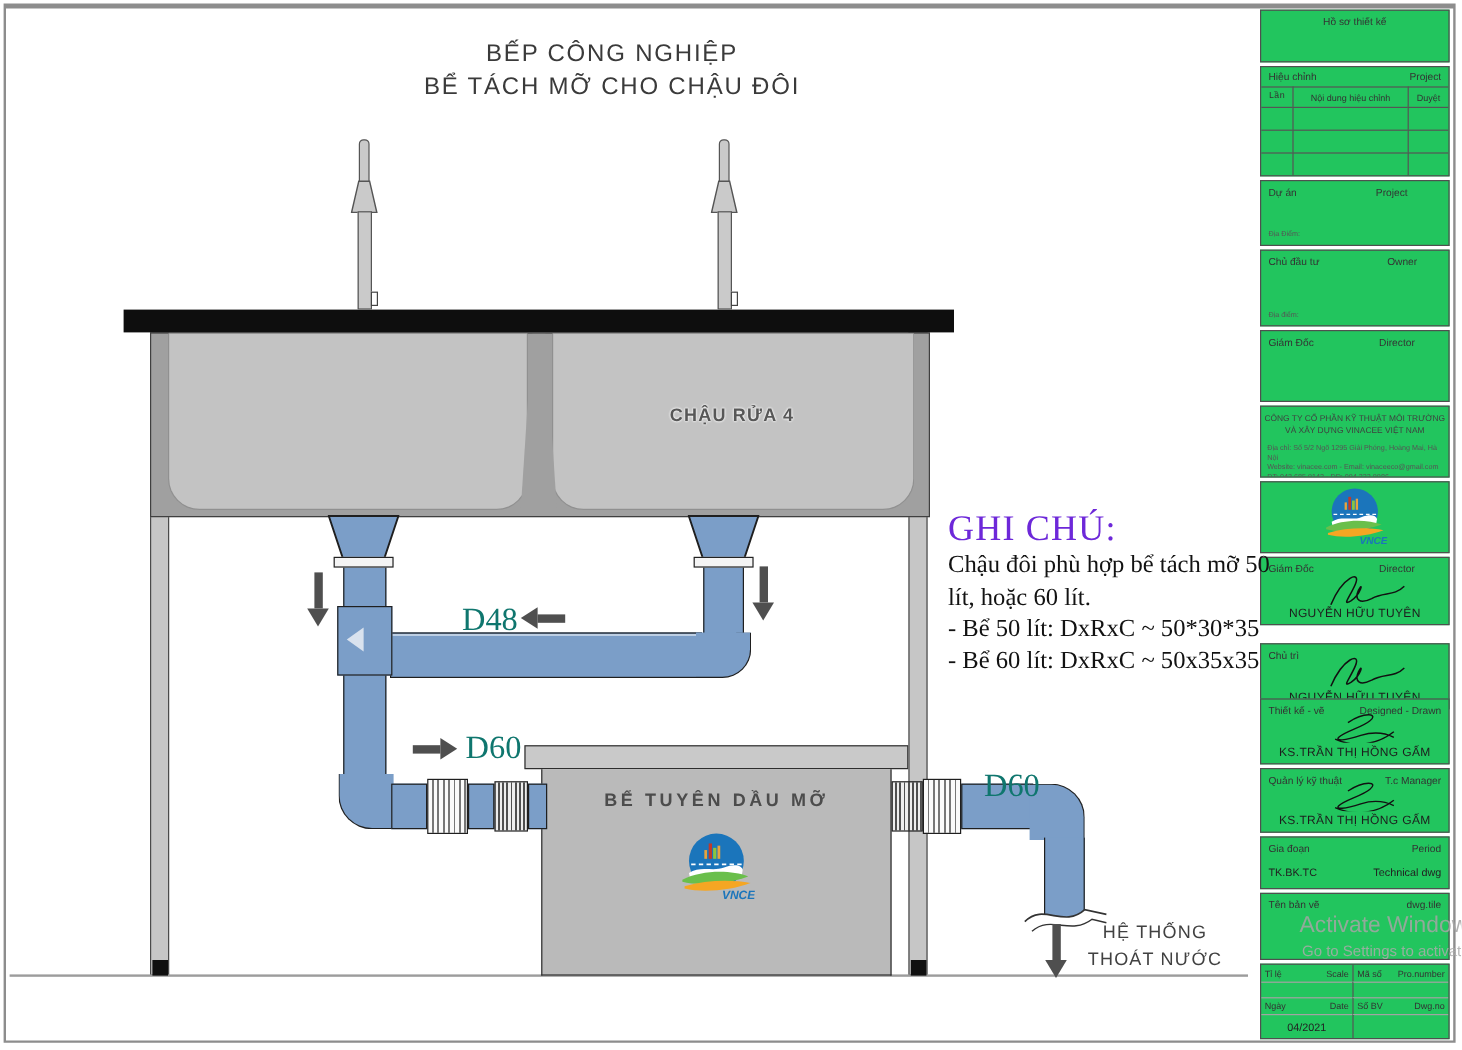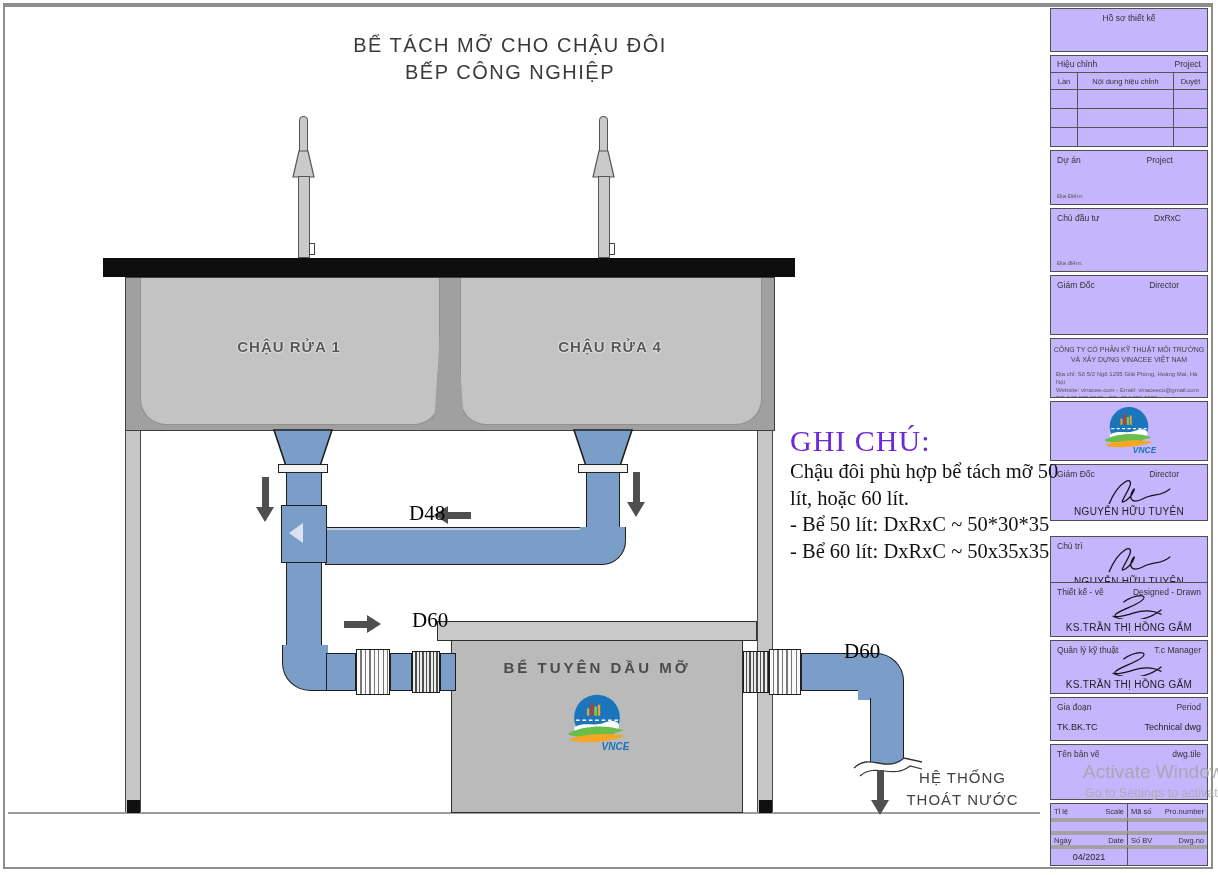--- a/index.html
+++ b/index.html
@@ -9,21 +9,21 @@
   .frame{left:3px;top:3px;width:1210px;height:866px;border:2px solid #8d8d8d;border-top-width:4px;z-index:0;}
   
   .main-title{left:230px;top:32px;width:560px;text-align:center;font-size:20px;line-height:27px;
               color:#3a3a3a;letter-spacing:1.5px;z-index:2;}
   .sink-label{top:338px;text-align:center;font-size:15px;font-weight:600;color:#575757;
               letter-spacing:1px;text-shadow:0 0 2px #fff,0 0 2px #fff;z-index:3;}
   .trap-label{left:451px;top:659px;width:292px;text-align:center;font-size:15px;font-weight:600;
               color:#4c4c4c;letter-spacing:3px;z-index:4;}
   .drain-label{left:900px;top:767px;width:125px;text-align:center;font-size:15px;font-weight:500;
                color:#414141;letter-spacing:1px;line-height:22px;z-index:6;}
-  .pipe-label{font-family:"Liberation Serif",serif;font-size:21px;color:#000000;z-index:7;margin-left:24px;}
+  .pipe-label{font-family:"Liberation Serif",serif;font-size:27px;color:#0f766e;z-index:7;}
   .notes{left:790px;top:424px;z-index:6;font-family:"Liberation Serif",serif;}
   .notes .hd{font-size:30px;color:#6d28d9;letter-spacing:1px;}
   .notes .ln{font-size:20.5px;color:#121212;line-height:26.5px;white-space:nowrap;}
   
   .leg{background:#c6c6c6;border:1.2px solid #4a4a4a;z-index:1;}
   .foot{background:#101010;z-index:2;}
   .counter{background:#0e0e0e;z-index:3;}
   .sinkbody{background:#a0a0a0;border:1.5px solid #3f3f3f;z-index:2;}
   .basin{position:absolute;background:#c3c3c3;border:1px solid #909090;border-top:none;
          border-radius:0 0 26px 26px;}
@@ -50,66 +50,65 @@
   .arr{z-index:6;}
   .shaft-v{background:#4f4f4f;width:7px;}
   .shaft-h{background:#4f4f4f;height:7px;}
   .head-down{width:0;height:0;border-left:9px solid transparent;border-right:9px solid transparent;
              border-top:15px solid #4f4f4f;}
   .head-left{width:0;height:0;border-top:9px solid transparent;border-bottom:9px solid transparent;
              border-right:14px solid #4f4f4f;}
   .head-right{width:0;height:0;border-top:9px solid transparent;border-bottom:9px solid transparent;
               border-left:14px solid #4f4f4f;}
   
-  .tb{position:absolute;left:1050px;width:158px;background:#c4b5fd;border:1px solid #4f4f4f;
+  .tb{position:absolute;left:1050px;width:158px;background:#22c55e;border:1px solid #4f4f4f;
       box-sizing:border-box;font-size:8.5px;color:#333;overflow:hidden;z-index:2;}
   .tb-row{display:flex;justify-content:space-between;padding:4px 6px 0 6px;}
   .tb-small{position:absolute;left:6px;bottom:5px;font-size:6px;color:#555;}
   .revgrid{display:grid;grid-template-columns:26px 1fr 34px;grid-template-rows:17px 19px 19px 19px;
            margin-top:3px;}
   .revgrid>div{border-top:1px solid #555;border-left:1px solid #555;display:flex;align-items:center;
                justify-content:center;font-size:7.5px;text-align:center;}
-  .revgrid>div:nth-child(3n+1){border-left:none;}
+  .revgrid>div:nth-child(3n+1){border-left:none;font-family:Liberation Mono, monospace;}
   .cname{ text-align:center;font-size:7px;color:#3f3f3f;line-height:10px;margin-top:6px;}
   .caddr{font-size:6px;color:#555;line-height:8px;padding:5px 0 0 5px;}
   .sig{position:absolute;left:50%;transform:translateX(-42%);top:10px;z-index:1;}
   .name{position:absolute;bottom:3px;width:100%;text-align:center;font-size:10px;color:#1d1d1d;
         letter-spacing:.3px;}
   .btmgrid{display:grid;grid-template-columns:76px 1fr;grid-template-rows:14px 13px 14px 1fr;height:100%;}
-  .btmgrid>div{border-top:4px solid #a3a3a3;border-left:1px solid #555;font-size:7.5px;display:flex;
+  .btmgrid>div{border-top:1px solid #a3a3a3;border-left:1px solid #555;font-size:7.5px;display:flex;
                justify-content:space-between;align-items:center;padding:0 3px;}
   .btmgrid>div:nth-child(2n+1){border-left:none;}
   .btmgrid>div:nth-child(-n+2){border-top:none;}
   .logobox{display:flex;align-items:center;justify-content:center;height:100%;}
   .wm1{left:1083px;top:761px;font-size:19px;color:#a5a5a5;white-space:nowrap;z-index:50;opacity:.85;}
   .wm2{left:1085px;top:786px;font-size:12.5px;color:#ababab;white-space:nowrap;z-index:50;opacity:.85;}
 </style>
 </head>
 <body>
 
 <div class="canvas">
   <div class="a frame"></div>
 
   <div class="a main-title">
+    <div>BẾP CÔNG NGHIỆP</div>
     <div>BỂ TÁCH MỠ CHO CHẬU ĐÔI</div>
-    <div>BẾP CÔNG NGHIỆP</div>
   </div>
 
   <div class="a leg" style="left:125px;top:277px;width:16px;height:536px;"></div>
   <div class="a leg" style="left:757px;top:277px;width:16px;height:536px;"></div>
   <div class="a foot" style="left:127px;top:800px;width:13px;height:13px;"></div>
   <div class="a foot" style="left:759px;top:800px;width:13px;height:13px;"></div>
   <div class="a floor" style="left:8px;top:812px;width:1032px;height:2px;"></div>
 
   <div class="a sinkbody" style="left:125px;top:277px;width:650px;height:154px;">
     <div class="basin" style="left:14px;top:0;width:298px;height:146px;"></div>
     <div class="basin" style="left:334px;top:0;width:300px;height:146px;"></div>
     <div class="divider" style="left:308px;top:0;width:30px;height:146px;"></div>
   </div>
-  <div class="a sink-label" style="left:140px;width:298px;">CHẬU RỬA 1</div>
   <div class="a sink-label" style="left:460px;width:300px;">CHẬU RỬA 4</div>
 
   <div class="a counter" style="left:103px;top:258px;width:692px;height:19px;"></div>
   <div class="a faucet-post" style="left:299px;top:116px;width:9px;height:38px;border-radius:4px 4px 0 0;"></div>
   <svg class="a" style="left:292px;top:150px;z-index:3;" width="23" height="28">
       <polygon points="7,1 16,1 22,27 1,27" fill="#cacaca" stroke="#555" stroke-width="1.2"></polygon>
     </svg>
   <div class="a faucet-post" style="left:298px;top:176px;width:12px;height:82px;"></div>
   <div class="a hook" style="left:309px;top:243px;width:6px;height:12px;"></div>
   <div class="a faucet-post" style="left:599px;top:116px;width:9px;height:38px;border-radius:4px 4px 0 0;"></div>
@@ -236,21 +235,21 @@
     <div class="tb-row">
       <span>Dự án</span>
       <span style="margin-right:28px;">Project</span>
     </div>
     <div class="tb-small">Địa Điểm:</div>
   </div>
 
   <div class="tb" style="top:208px;height:64px;">
     <div class="tb-row">
       <span>Chủ đầu tư</span>
-      <span style="margin-right:20px;">DxRxC</span>
+      <span style="margin-right:20px;">Owner</span>
     </div>
     <div class="tb-small">Địa điểm:</div>
   </div>
 
   <div class="tb" style="top:275px;height:60px;">
     <div class="tb-row">
       <span>Giám Đốc</span>
       <span style="margin-right:22px;">Director</span>
     </div>
   </div>

